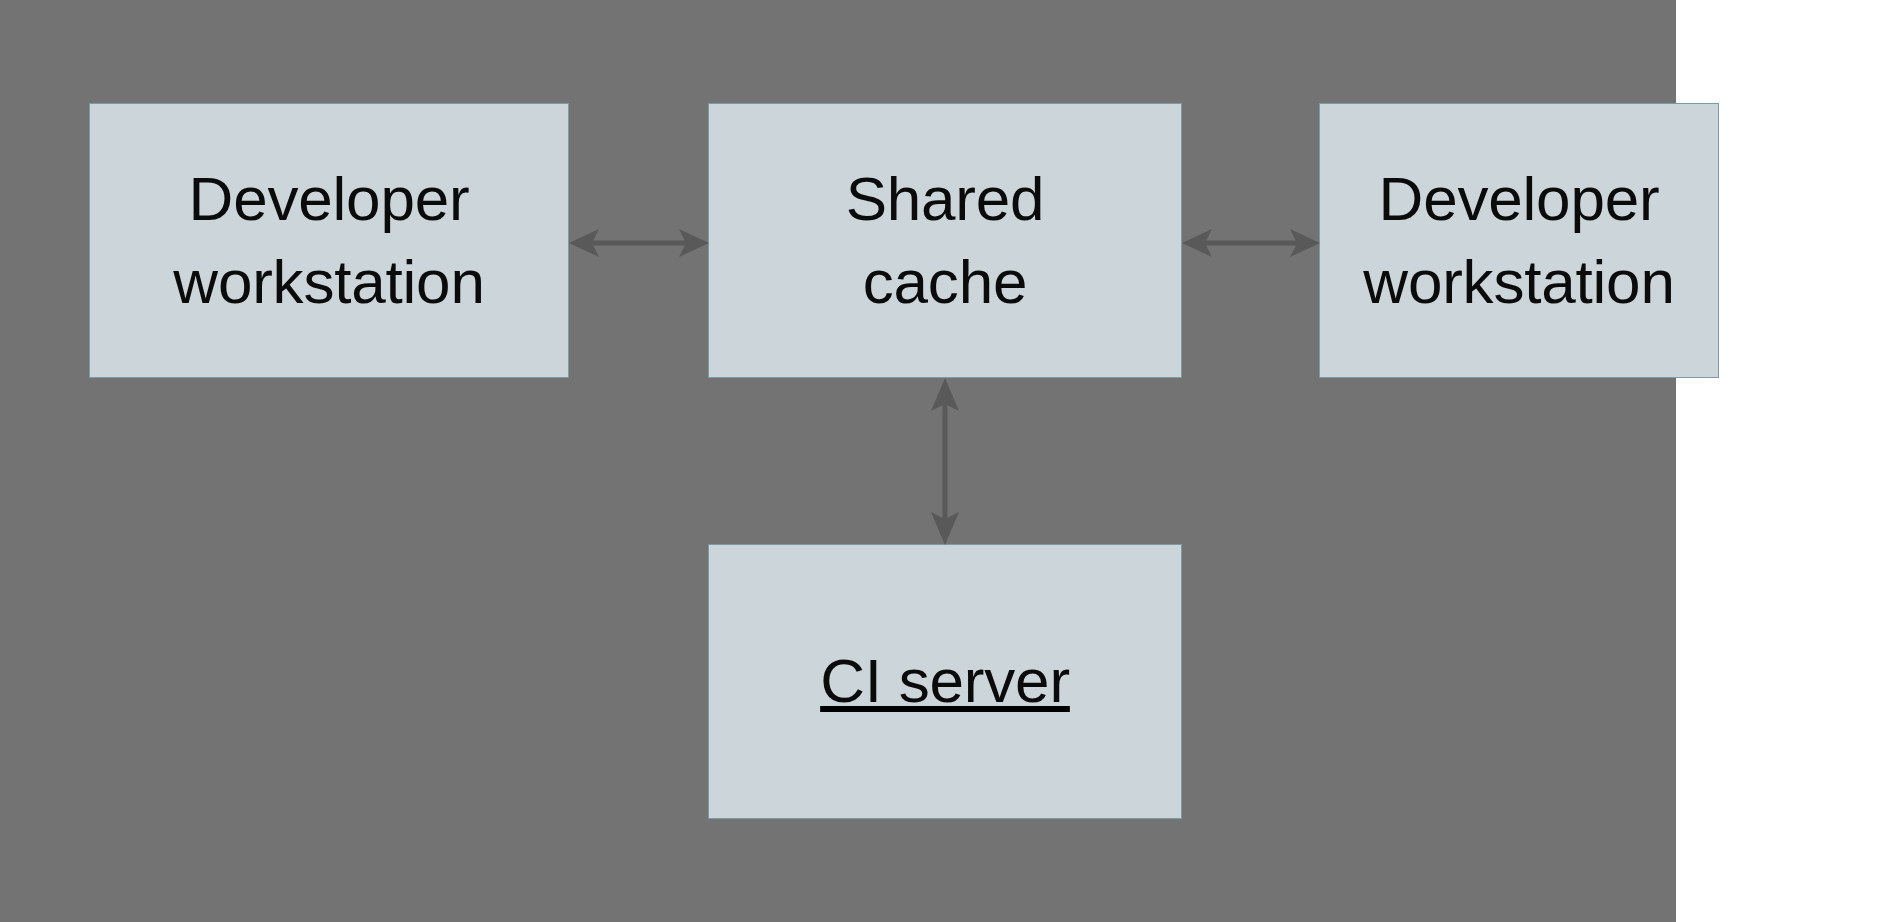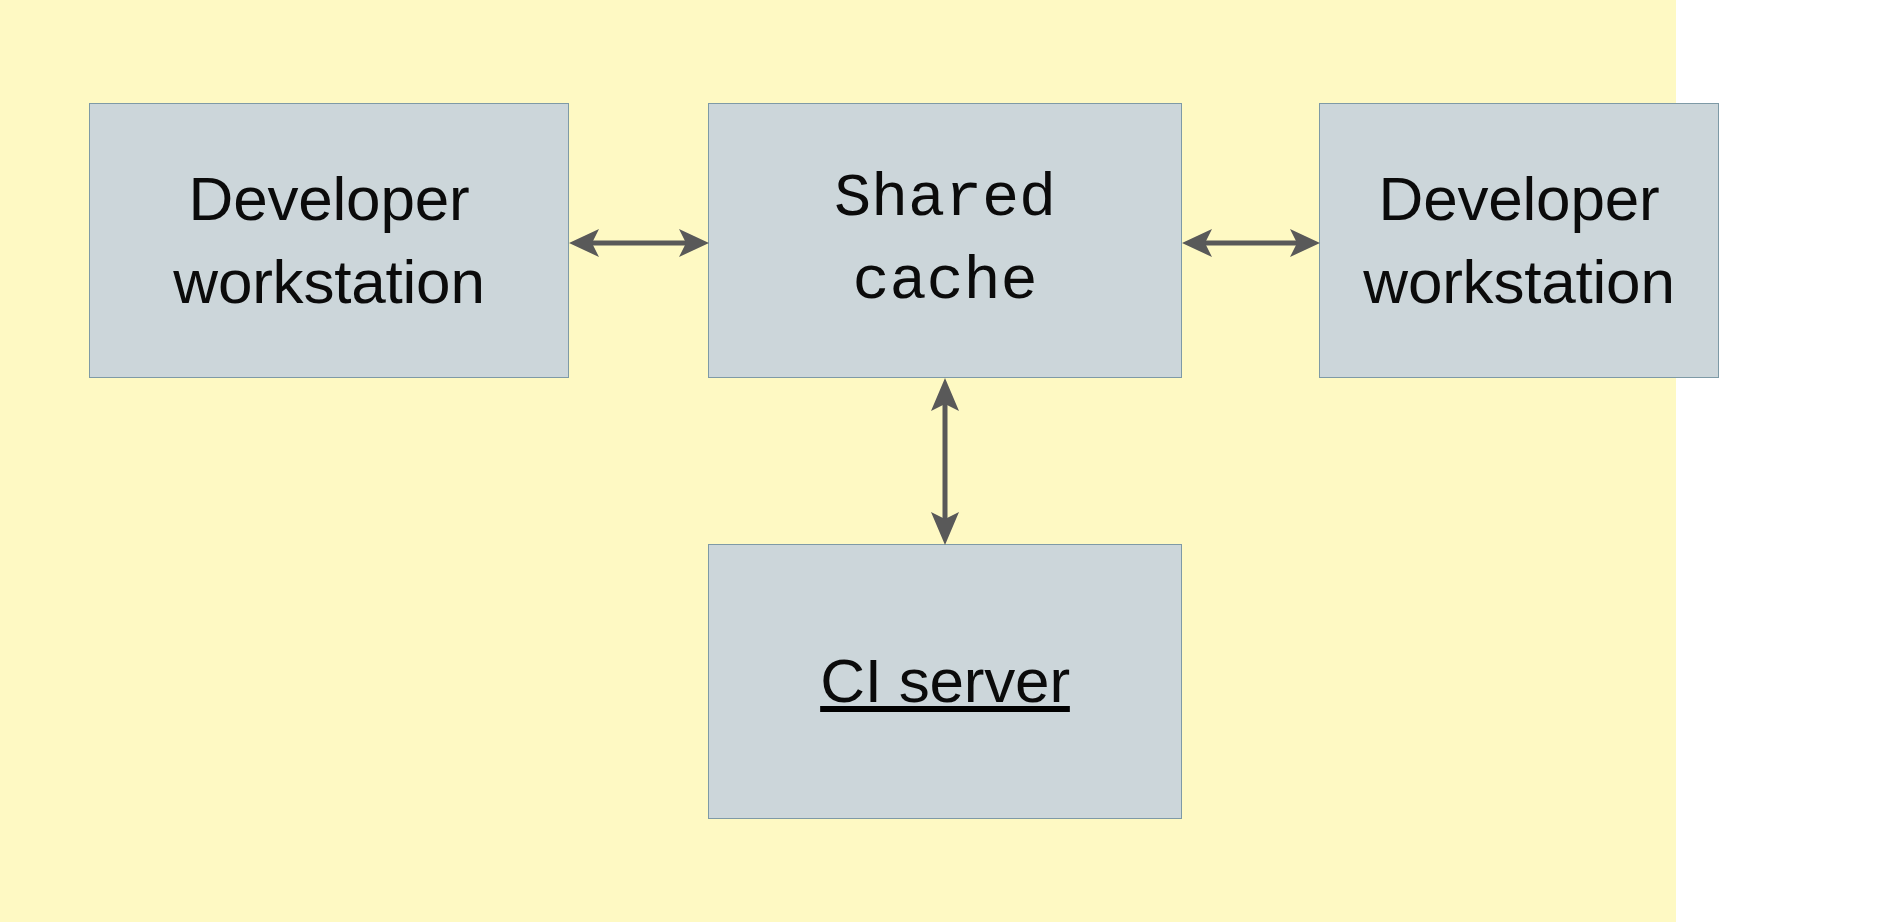--- a/index.html
+++ b/index.html
@@ -11,21 +11,21 @@
   body {
     font-family: "Liberation Sans", sans-serif;
     width: 1900px;
     height: 922px;
     overflow: hidden;
   }
   #diagram-canvas {
     position: relative;
     width: 1676px;
     height: 922px;
-    background: #fef9c3;
+    background: #737373;
   }
   .node-box {
     position: absolute;
     box-sizing: border-box;
     background: #ccd6da;
     border: 1.6px solid #7e9aa6;
     display: flex;
     align-items: center;
     justify-content: center;
     text-align: center;
@@ -54,21 +54,21 @@
 </head>
 <body>
 
 <div id="diagram-canvas">
 
   <div class="node-box" id="node-dev-workstation-left" style="left:89px; top:103px; width:480px; height:275px;">
     <span class="node-label">Developer
 workstation</span>
   </div>
 
-  <div class="node-box" id="node-shared-cache" style="left:708px; top:103px; width:474px; height:275px;font-family:Liberation Mono, monospace;">
+  <div class="node-box" id="node-shared-cache" style="left:708px; top:103px; width:474px; height:275px;">
     <span class="node-label">Shared
 cache</span>
   </div>
 
   <div class="node-box" id="node-dev-workstation-right" style="left:1319px; top:103px; width:400px; height:275px;">
     <span class="node-label">Developer
 workstation</span>
   </div>
 
   <div class="node-box" id="node-ci-server" style="left:708px; top:544px; width:474px; height:275px;text-decoration:underline;">

